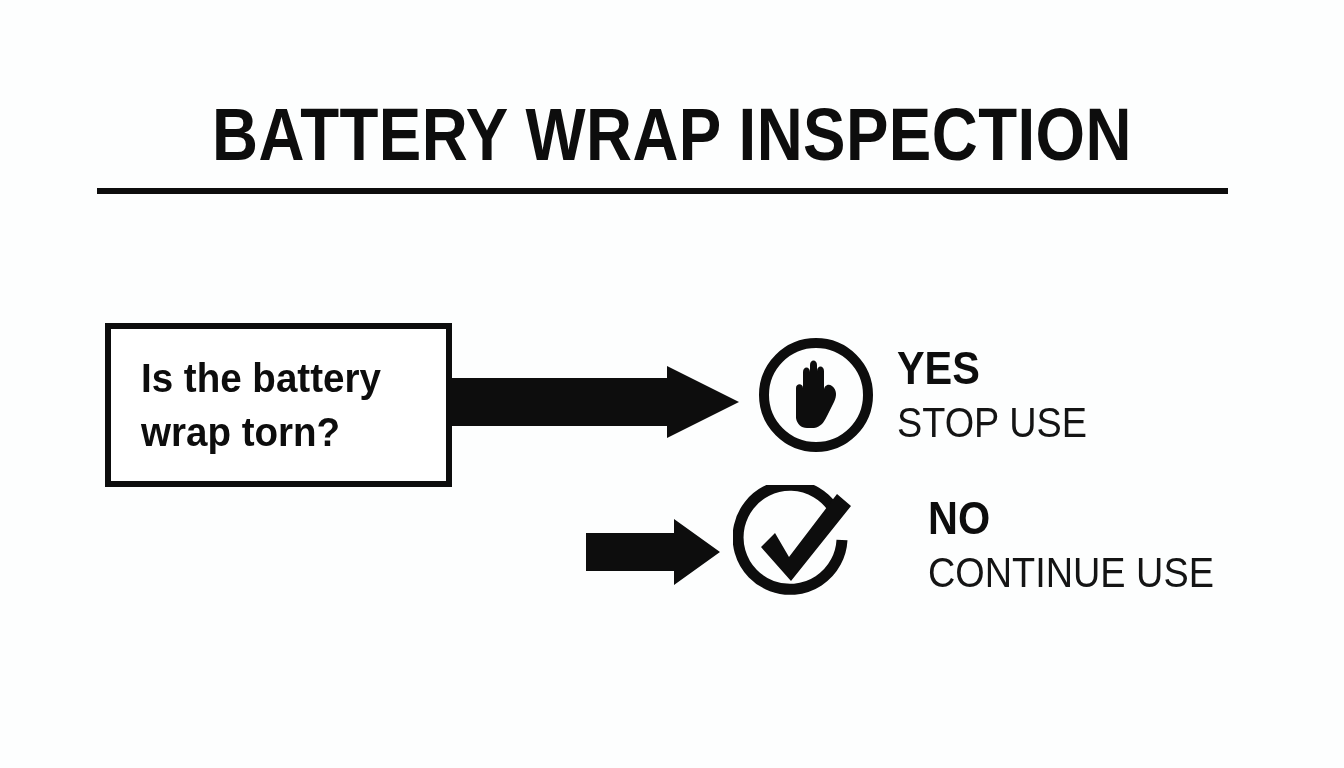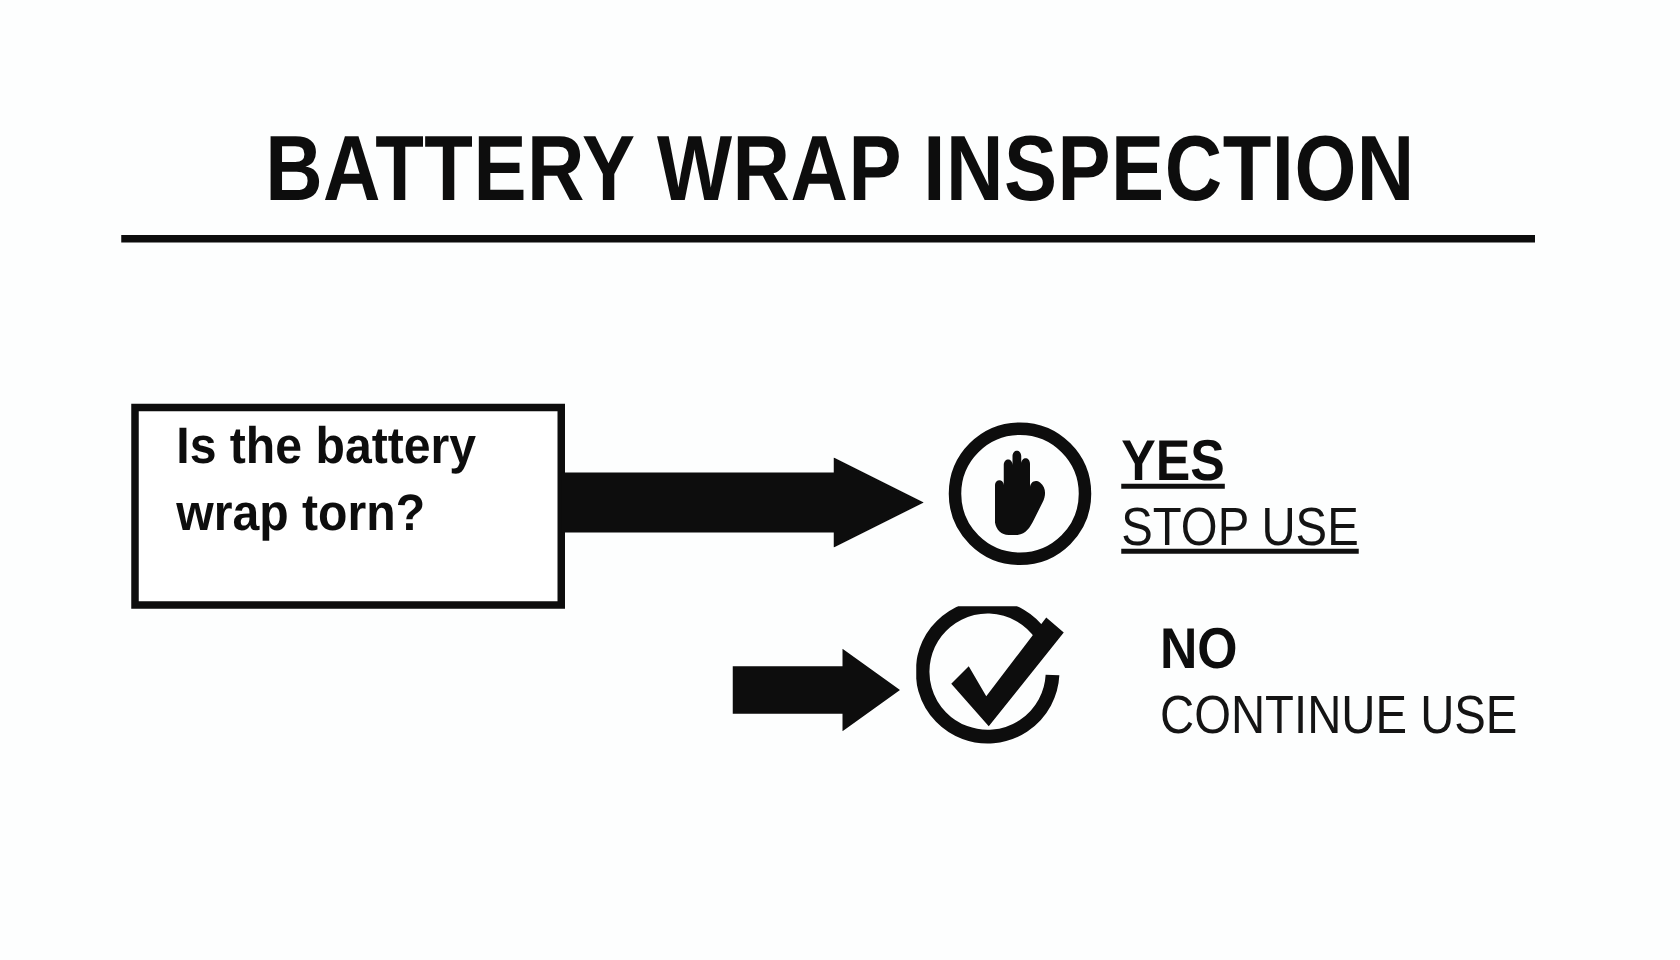--- a/index.html
+++ b/index.html
@@ -55,20 +55,21 @@
   .question-box {
     position: absolute;
     left: 105px;
     top: 323px;
     width: 347px;
     height: 164px;
     box-sizing: border-box;
     border: 6px solid #0d0d0d;
     background: #ffffff;
     display: flex;
+    align-items: center;
     padding-left: 30px;
     padding-right: 14px;
   }
   .question-text {
     font-family: "Liberation Sans Narrow", "Liberation Sans", sans-serif;
     font-weight: 700;
     font-size: 41px;
     line-height: 54px;
     color: #0d0d0d;
     transform: scaleX(0.94);
@@ -97,21 +98,21 @@
   .icon-check {
     position: absolute;
     left: 733px;
     top: 485px;
   }
 
   
   .outcome {
     position: absolute;
   }
-  .outcome-yes { left: 897px; top: 344px; text-decoration: underline; }
+  .outcome-yes { left: 897px; top: 344px; }
   .outcome-no  { left: 928px; top: 494px; }
 
   .outcome-headline {
     display: block;
     font-family: "Liberation Sans Narrow", "Liberation Sans", sans-serif;
     font-weight: 700;
     font-size: 46px;
     line-height: 48px;
     color: #0d0d0d;
     transform: scaleX(0.90);

